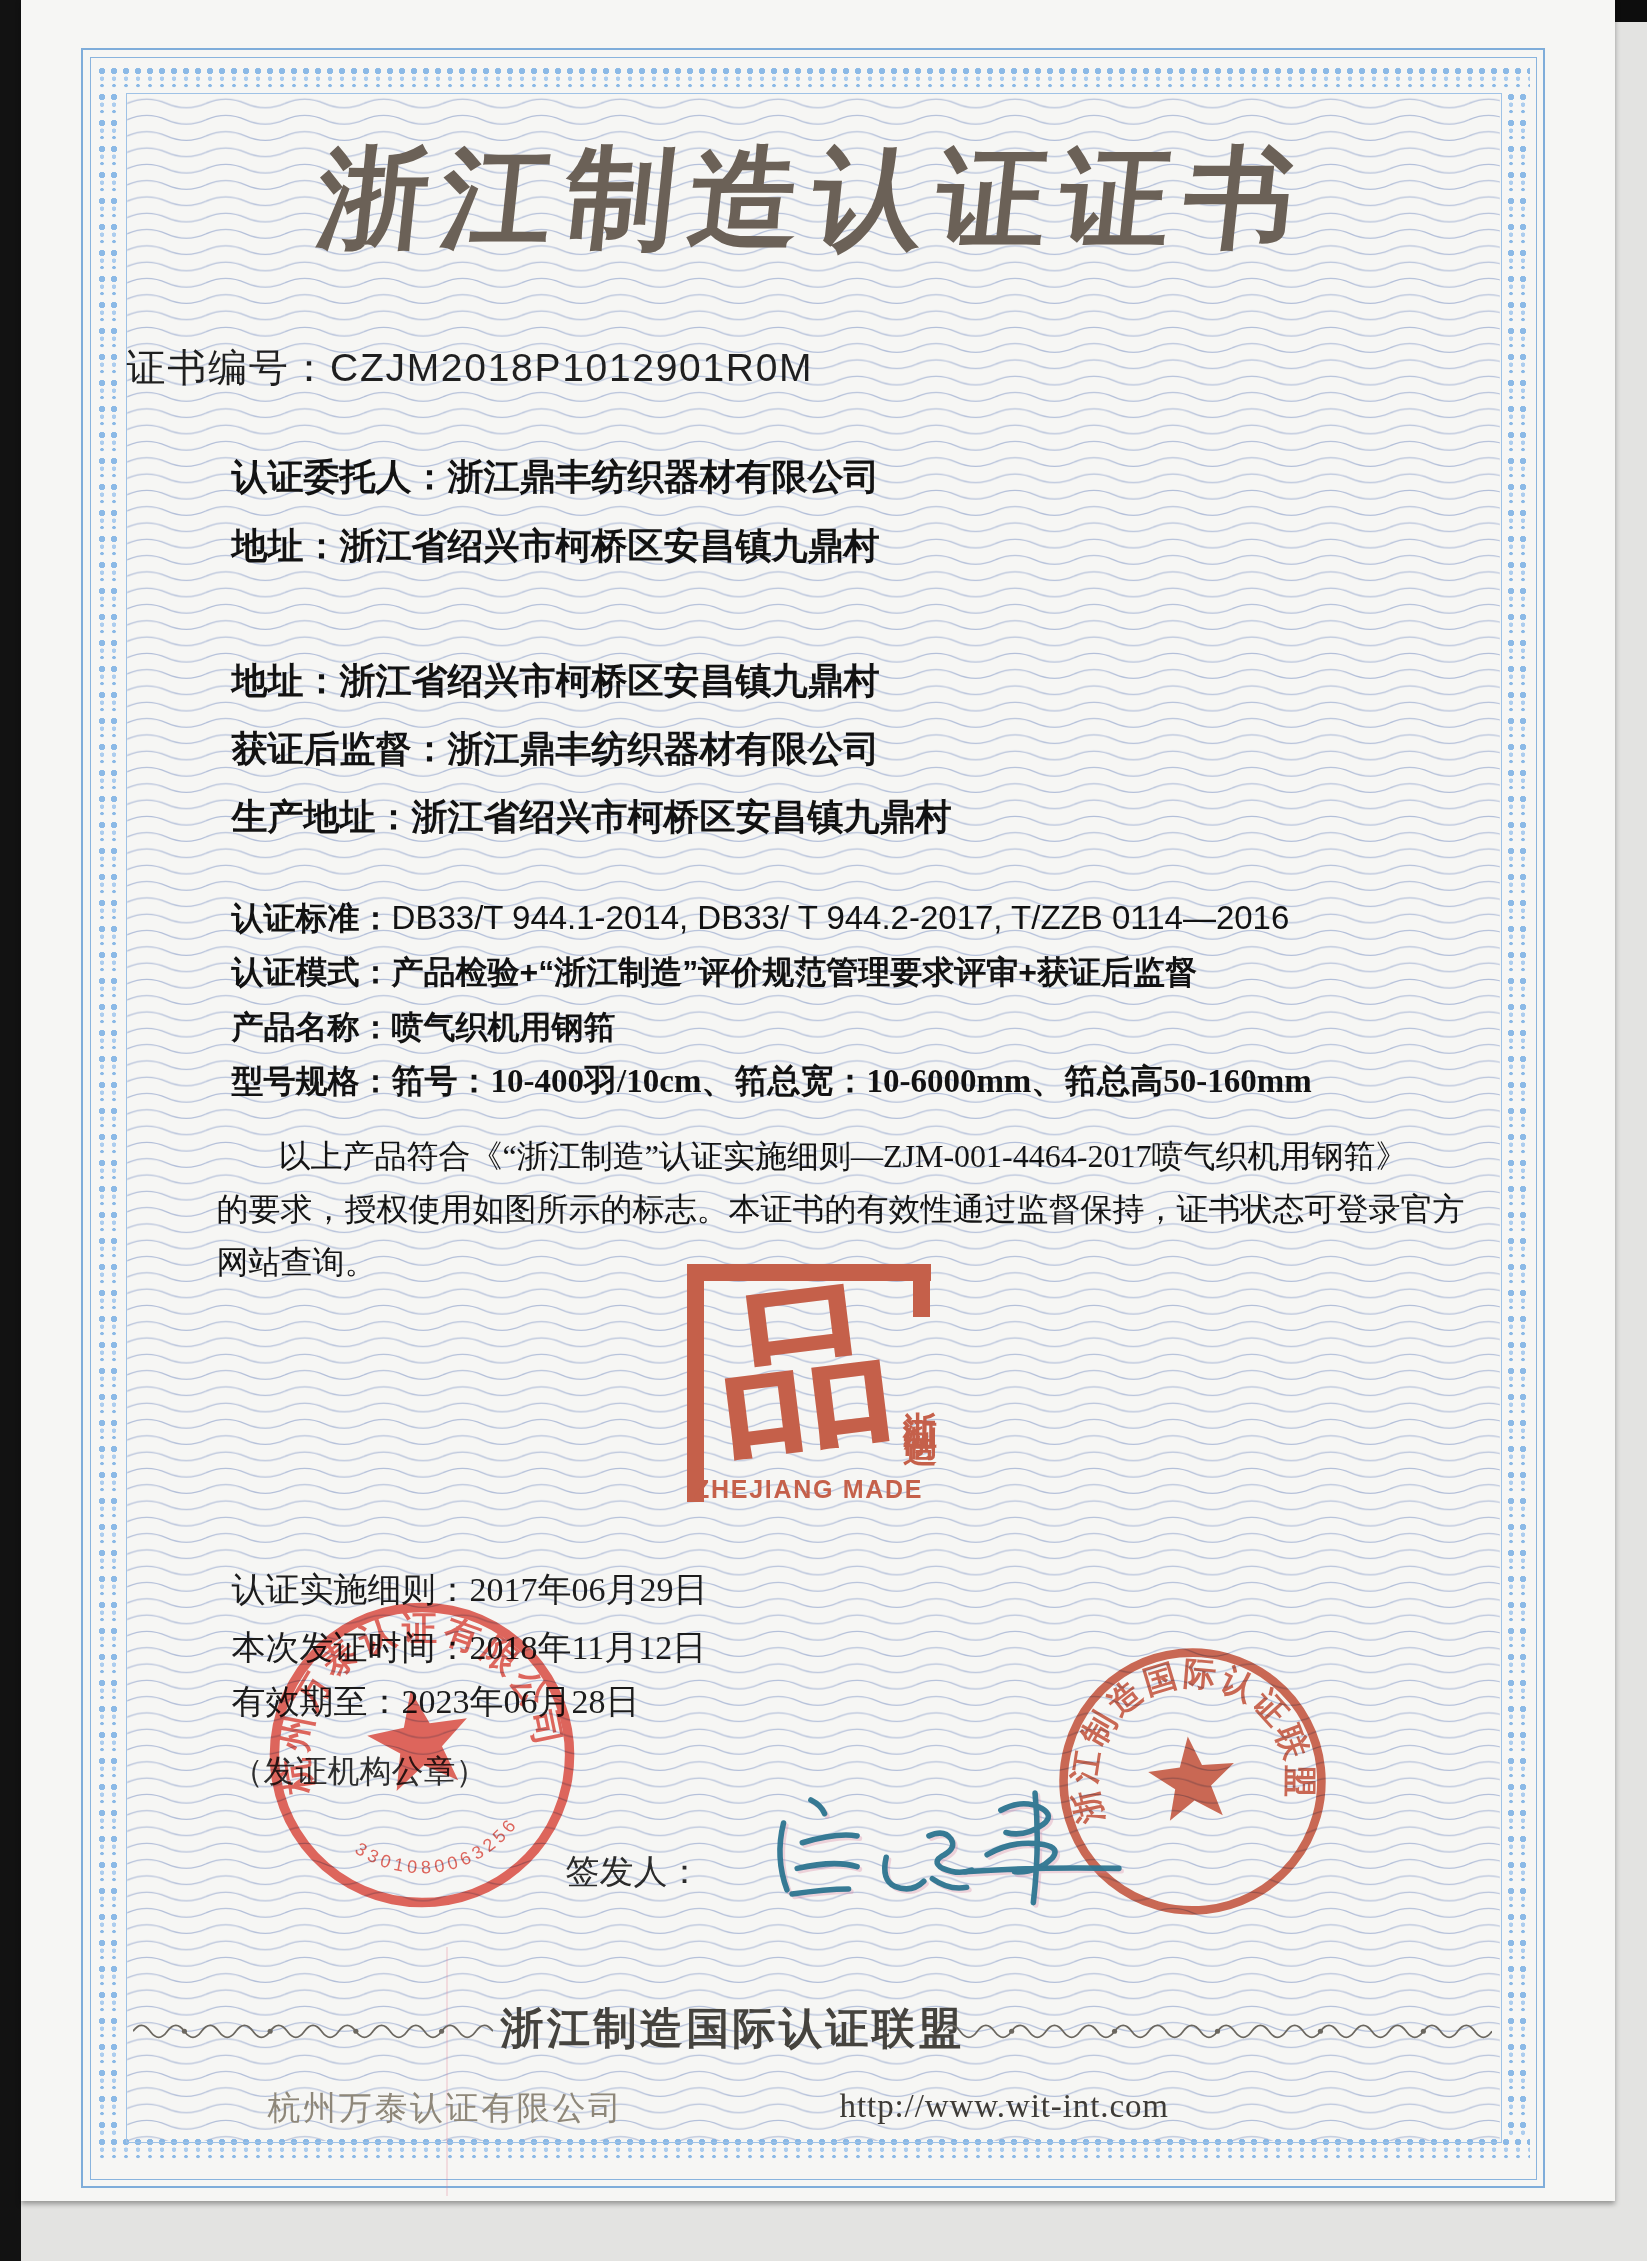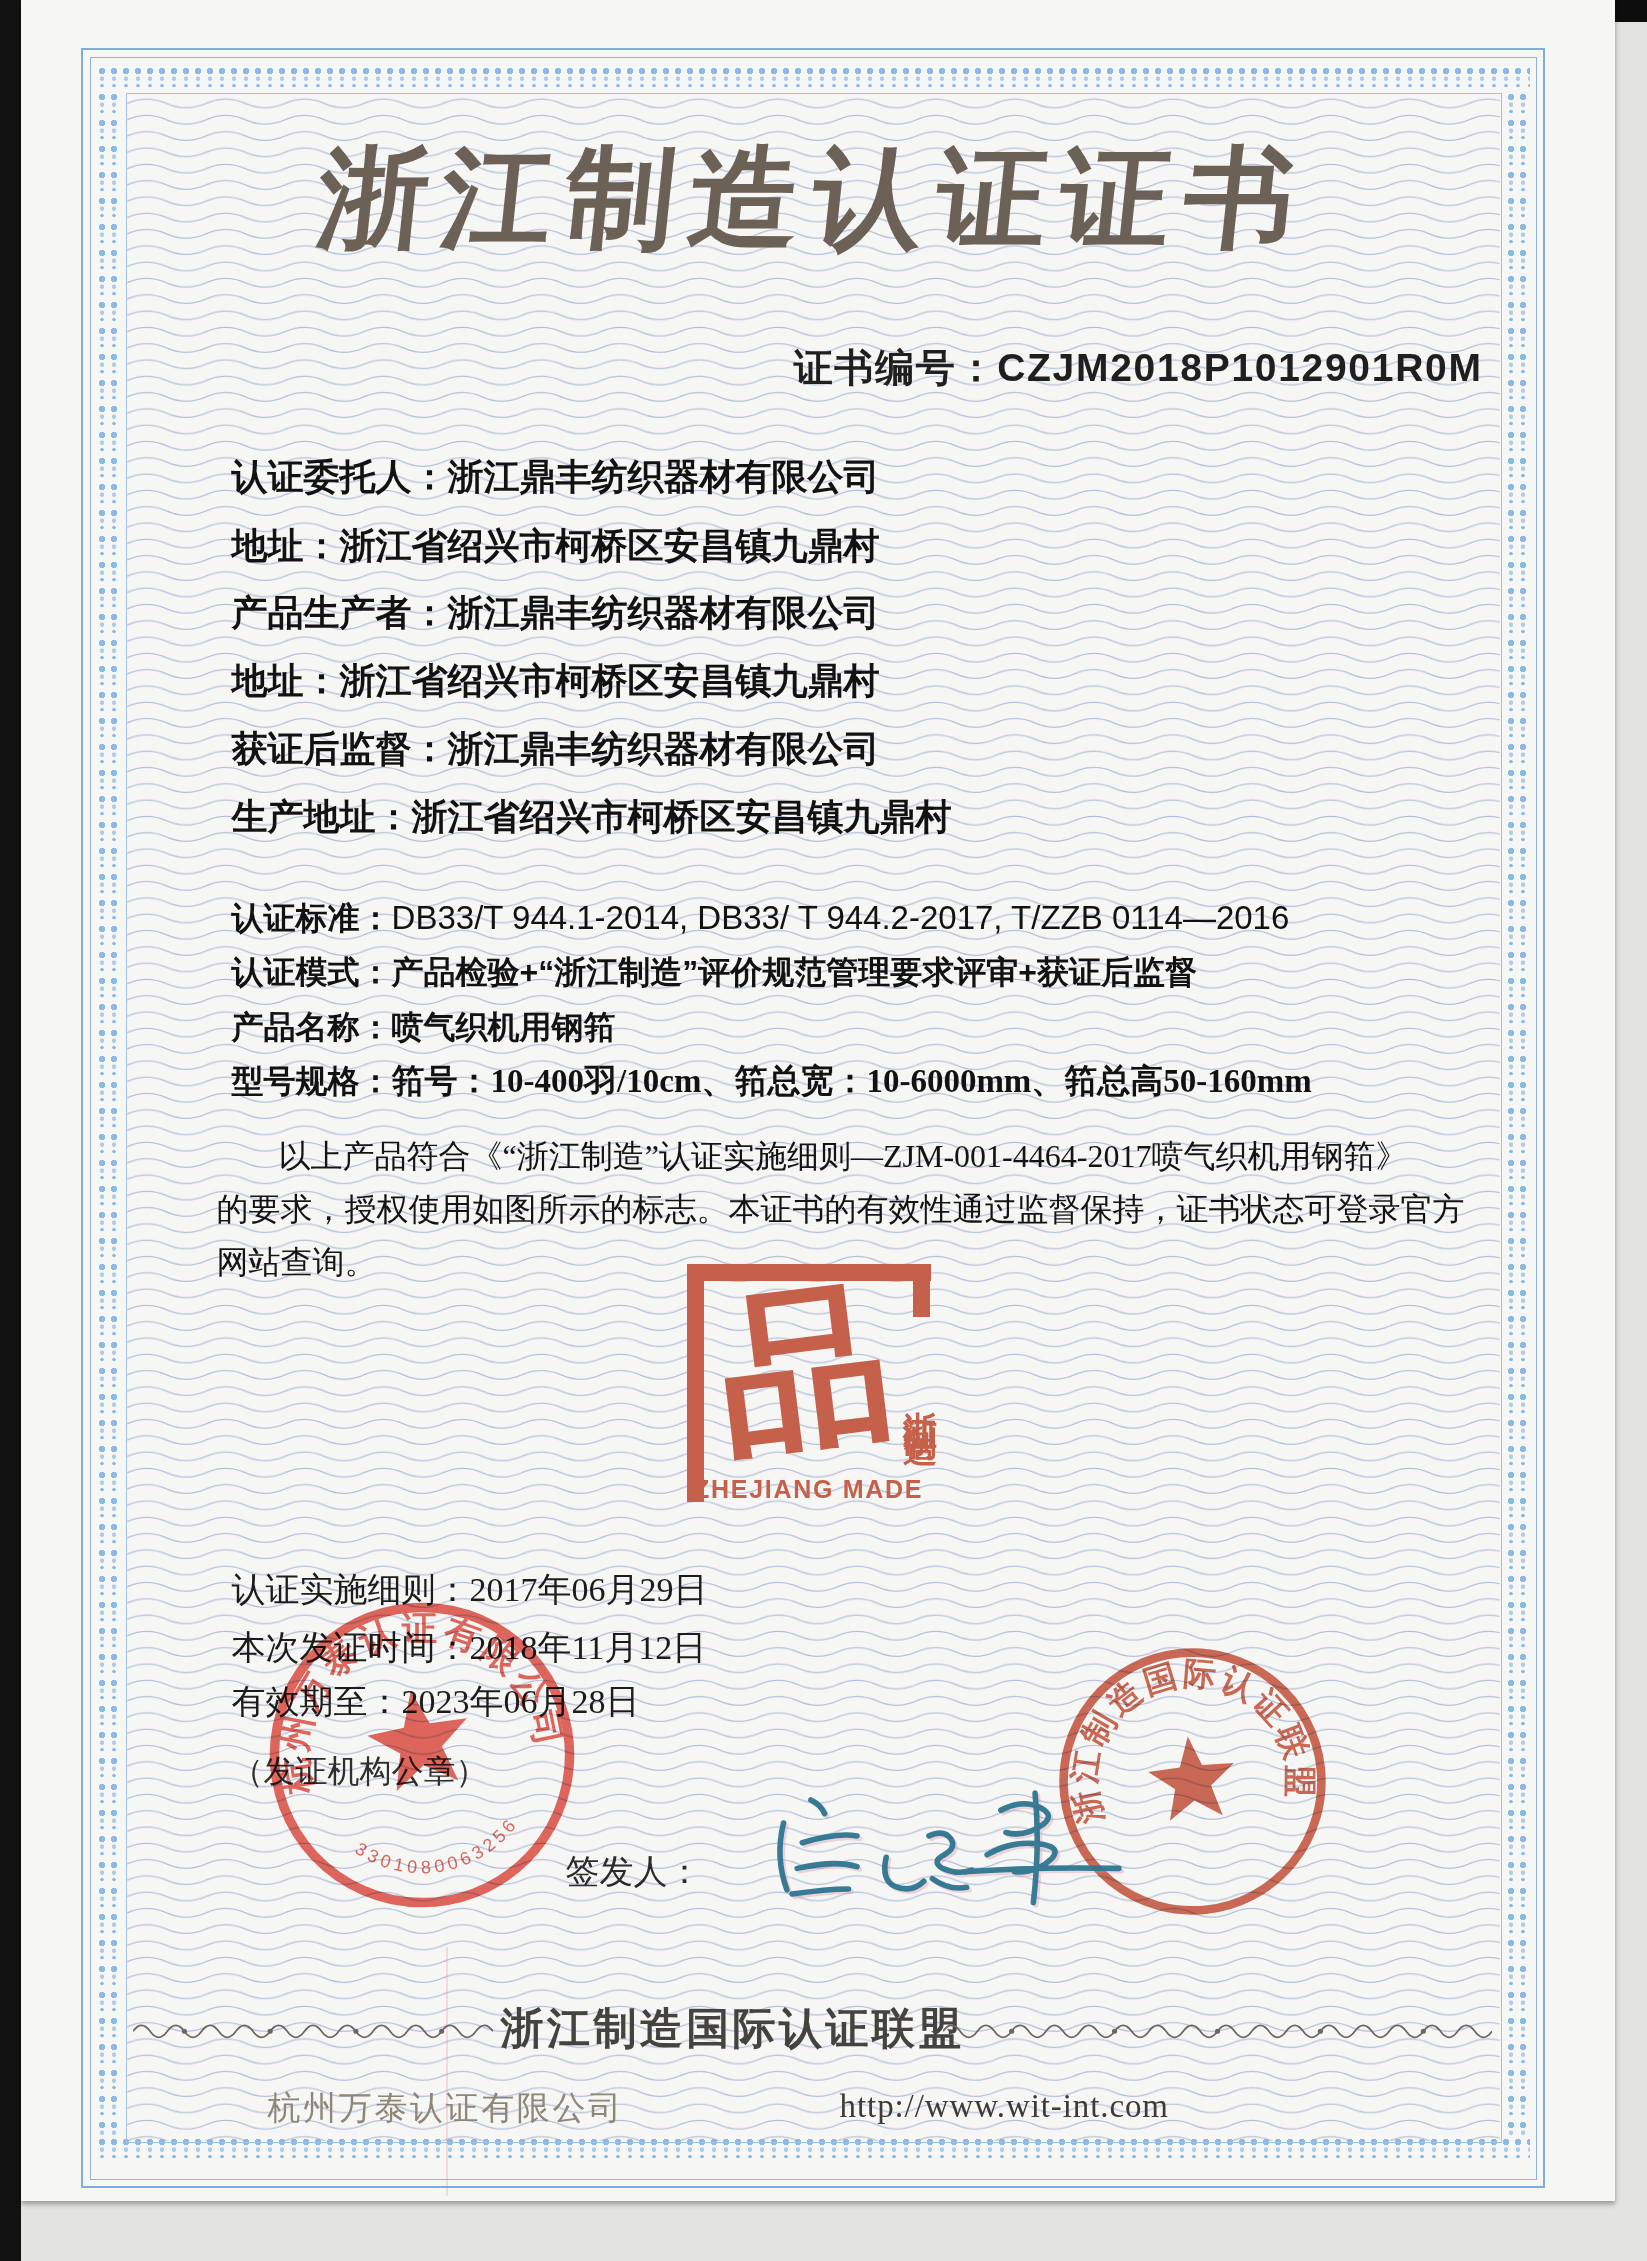--- a/index.html
+++ b/index.html
@@ -23,22 +23,22 @@
   .band-bottom{left:75px;top:2136px;width:1434px;height:27.5px;}
   .band-left{left:75px;top:91px;width:26px;height:2047px;}
   .band-right{left:1484px;top:91px;width:26px;height:2047px;}
   .waves{position:absolute;left:106px;top:94px;z-index:0;}
   .crease{position:absolute;left:425px;top:1947px;width:2.6px;height:249px;background:rgba(222,125,145,.22);z-index:2;}
   
   .abs{position:absolute;white-space:nowrap;z-index:3;}
   .title{left:106px;top:129px;width:1373px;text-align:center;margin:0;
     font-family:"DejaVu Serif",serif;font-weight:800;font-size:110px;line-height:1.25;
     color:#6b6157;letter-spacing:13.7px;transform:skewX(-6deg);}
-  .certno{left:89px;top:341px;width:1373px;text-align:right;
-    font-family:"Liberation Sans",sans-serif;font-weight:700;font-size:39px;color:#1f1f1f;letter-spacing:1.7px;}
+  .certno{left:106px;top:341px;width:1373px;text-align:left;
+    font-family:"Liberation Sans",sans-serif;font-weight:400;font-size:39px;color:#1f1f1f;letter-spacing:1.7px;}
   .frow{left:211px;font-family:"Liberation Sans",sans-serif;font-weight:700;font-size:36px;color:#121212;}
   .srow{left:211px;font-family:"Liberation Sans",sans-serif;font-weight:700;font-size:32px;color:#121212;}
   .srow .serifval{font-family:Liberation Sans, sans-serif;font-weight:400;font-size:33px;}
   .srow .serifbold{font-family:"Liberation Serif",serif;font-weight:700;font-size:33px;}
   .para{left:196px;width:1232px;font-size:32px;color:#141414;line-height:1.2;}
   .para.indent{padding-left:62px;}
   .drow{left:211px;font-size:34px;color:#1c1c1c;}
   .sealnote{left:211px;top:1750px;font-size:32px;color:#2e2e2e;}
   .issuer{left:545px;top:1849px;font-size:34px;color:#2b2b2b;text-align:center;}
   .alliance{left:480px;top:2000px;width:437px;text-align:center;
@@ -92,21 +92,20 @@
     <div class="crease"></div>
 
     <h1 class="abs title">浙江制造认证证书</h1>
 
     <div class="abs certno">
       <span>证书编号：</span><span>CZJM2018P1012901R0M</span>
     </div>
 
     <div class="abs frow" style="top:453px"><span>认证委托人：</span><span>浙江鼎丰纺织器材有限公司</span></div>
     <div class="abs frow" style="top:522px"><span>地址：</span><span>浙江省绍兴市柯桥区安昌镇九鼎村</span></div>
-    <div class="abs frow" style="top:589px"><span>产品生产者：</span><span>浙江鼎丰纺织器材有限公司</span></div>
     <div class="abs frow" style="top:657px"><span>地址：</span><span>浙江省绍兴市柯桥区安昌镇九鼎村</span></div>
     <div class="abs frow" style="top:725px"><span>获证后监督：</span><span>浙江鼎丰纺织器材有限公司</span></div>
     <div class="abs frow" style="top:793px"><span>生产地址：</span><span>浙江省绍兴市柯桥区安昌镇九鼎村</span></div>
 
     <div class="abs srow" style="top:897px"><span>认证标准：</span><span class="serifval">DB33/T 944.1-2014, DB33/ T 944.2-2017, T/ZZB 0114—2016</span></div>
     <div class="abs srow" style="top:951px"><span>认证模式：</span><span>产品检验+“浙江制造”评价规范管理要求评审+获证后监督</span></div>
     <div class="abs srow" style="top:1006px"><span>产品名称：</span><span>喷气织机用钢筘</span></div>
     <div class="abs srow" style="top:1059px"><span>型号规格：</span><span class="serifbold">筘号：10-400羽/10cm、筘总宽：10-6000mm、筘总高50-160mm</span></div>
 
     <div class="abs para indent" style="top:1137px">以上产品符合《“浙江制造”认证实施细则—ZJM-001-4464-2017喷气织机用钢筘》</div>

